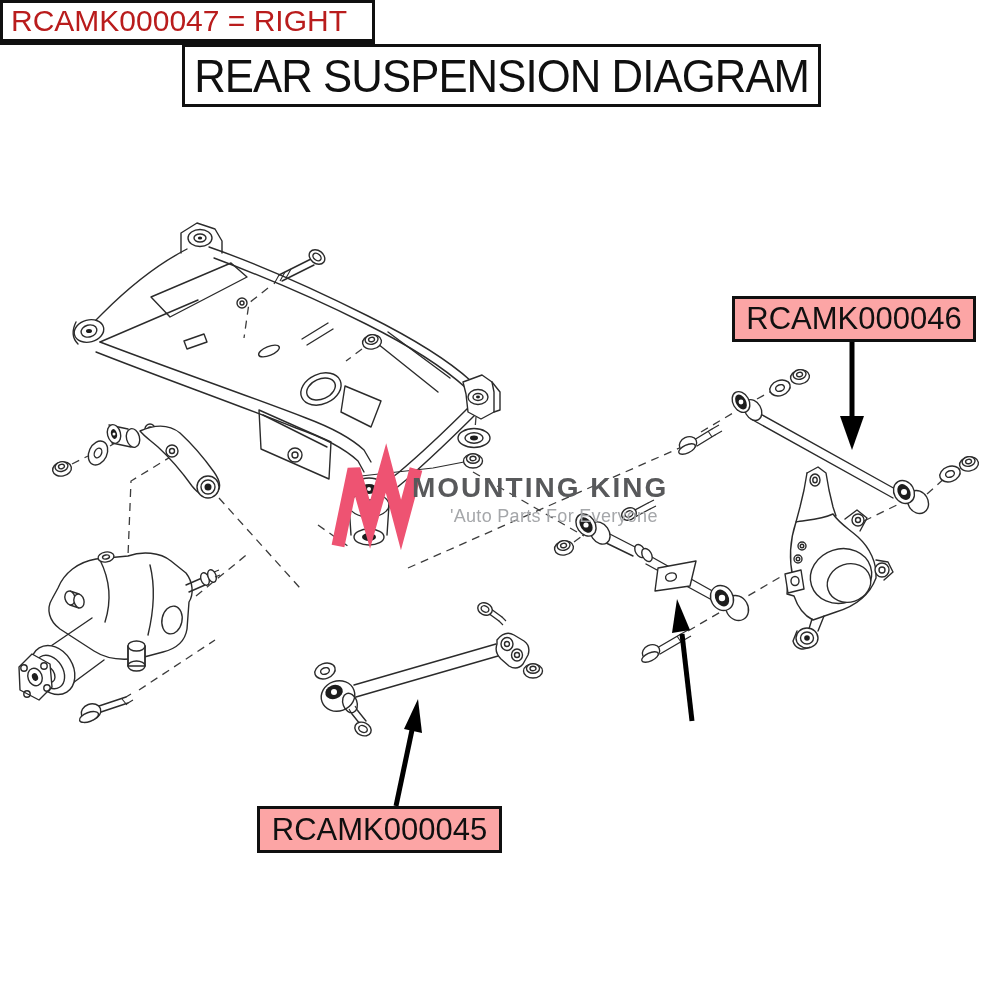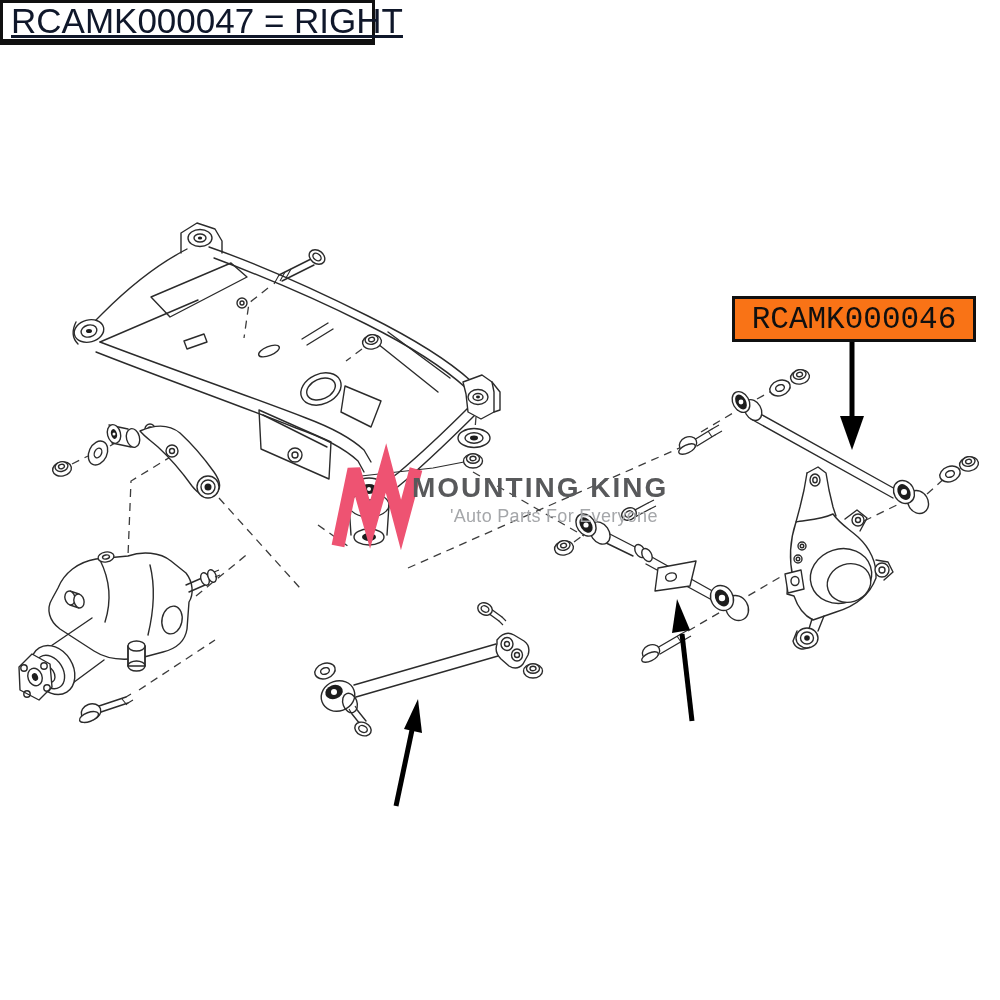--- a/index.html
+++ b/index.html
@@ -4,45 +4,48 @@
 <style>
   html,body{margin:0;padding:0;background:#fff;}
   #page{position:relative;width:1000px;height:1000px;background:#fff;overflow:hidden;
         font-family:"Liberation Sans",sans-serif;}
   
   .title-box{position:absolute;left:182px;top:44px;width:633px;height:57px;
              border:3px solid #101010;display:flex;align-items:center;justify-content:center;}
   .title-box span{font-size:47px;color:#101010;white-space:nowrap;
                   transform:scaleX(.93);letter-spacing:-1px;}
   
-  .plabel{position:absolute;border:3px solid #101010;background:#f97316;color:#101010;
+  .plabel{position:absolute;border:3px solid #101010;background:#fca5a5;color:#101010;
           font-size:31px;display:flex;align-items:center;justify-content:center;
-          white-space:nowrap;font-family:Liberation Mono, monospace;}
+          white-space:nowrap;}
   #label-46{left:732px;top:296px;width:238px;height:40px;}
   #label-45{left:257px;top:806px;width:239px;height:41px;}
   #label-4748{left:559px;top:721px;width:369px;border:3px solid #101010;background:#fff;}
   #label-4748 .row{height:36px;display:flex;align-items:center;padding-left:8px;
-                   font-size:35px;color:#0f172a;white-space:nowrap;text-decoration:underline;}
+                   font-size:30px;color:#b91c1c;white-space:nowrap;}
   #label-4748 .row:first-child{border-bottom:3px solid #101010;}
   
   .ln{fill:none;stroke:#2b2b2b;stroke-width:1.4;stroke-linecap:round;stroke-linejoin:round;}
   .wh{fill:#ffffff;stroke:#2b2b2b;stroke-width:1.4;stroke-linejoin:round;}
   .dk{fill:#1d1d1d;stroke:none;}
   .dash{fill:none;stroke:#3c3c3c;stroke-width:1.3;stroke-dasharray:8 6;}
   .thin{fill:none;stroke:#2b2b2b;stroke-width:1.1;}
   .arrowline{stroke:#000;stroke-width:5;}
   .arrowhead{fill:#000;stroke:none;}
   .brand{font-family:"Liberation Sans",sans-serif;font-weight:bold;font-size:28px;letter-spacing:2px;}
   .tagline{font-family:"Liberation Sans",sans-serif;font-size:18px;letter-spacing:.3px;}
 </style>
 </head>
 <body>
 
 <div id="page">
 
+  <div class="title-box">
+    <span>REAR SUSPENSION DIAGRAM</span>
+  </div>
 
   <svg width="1000" height="1000" viewBox="0 0 1000 1000" style="position:absolute;left:0;top:0;">
     <defs>
       <g id="nut">
         <ellipse rx="9.5" ry="7" class="wh"></ellipse>
         <ellipse cy="-2.5" rx="6.5" ry="4.8" class="wh"></ellipse>
         <ellipse cy="-2.5" rx="3" ry="2.2" class="ln"></ellipse>
       </g>
       <g id="washer">
         <ellipse rx="10.5" ry="7.5" class="wh"></ellipse>
@@ -338,14 +341,17 @@
   <div class="plabel" id="label-46">
     <span>RCAMK000046</span>
   </div>
 
   <div id="label-4748">
     <div class="row">
       <span>RCAMK000047 = RIGHT</span>
     </div>
   </div>
 
+  <div class="plabel" id="label-45">
+    <span>RCAMK000045</span>
+  </div>
 
 </div>
 
 </body></html>

